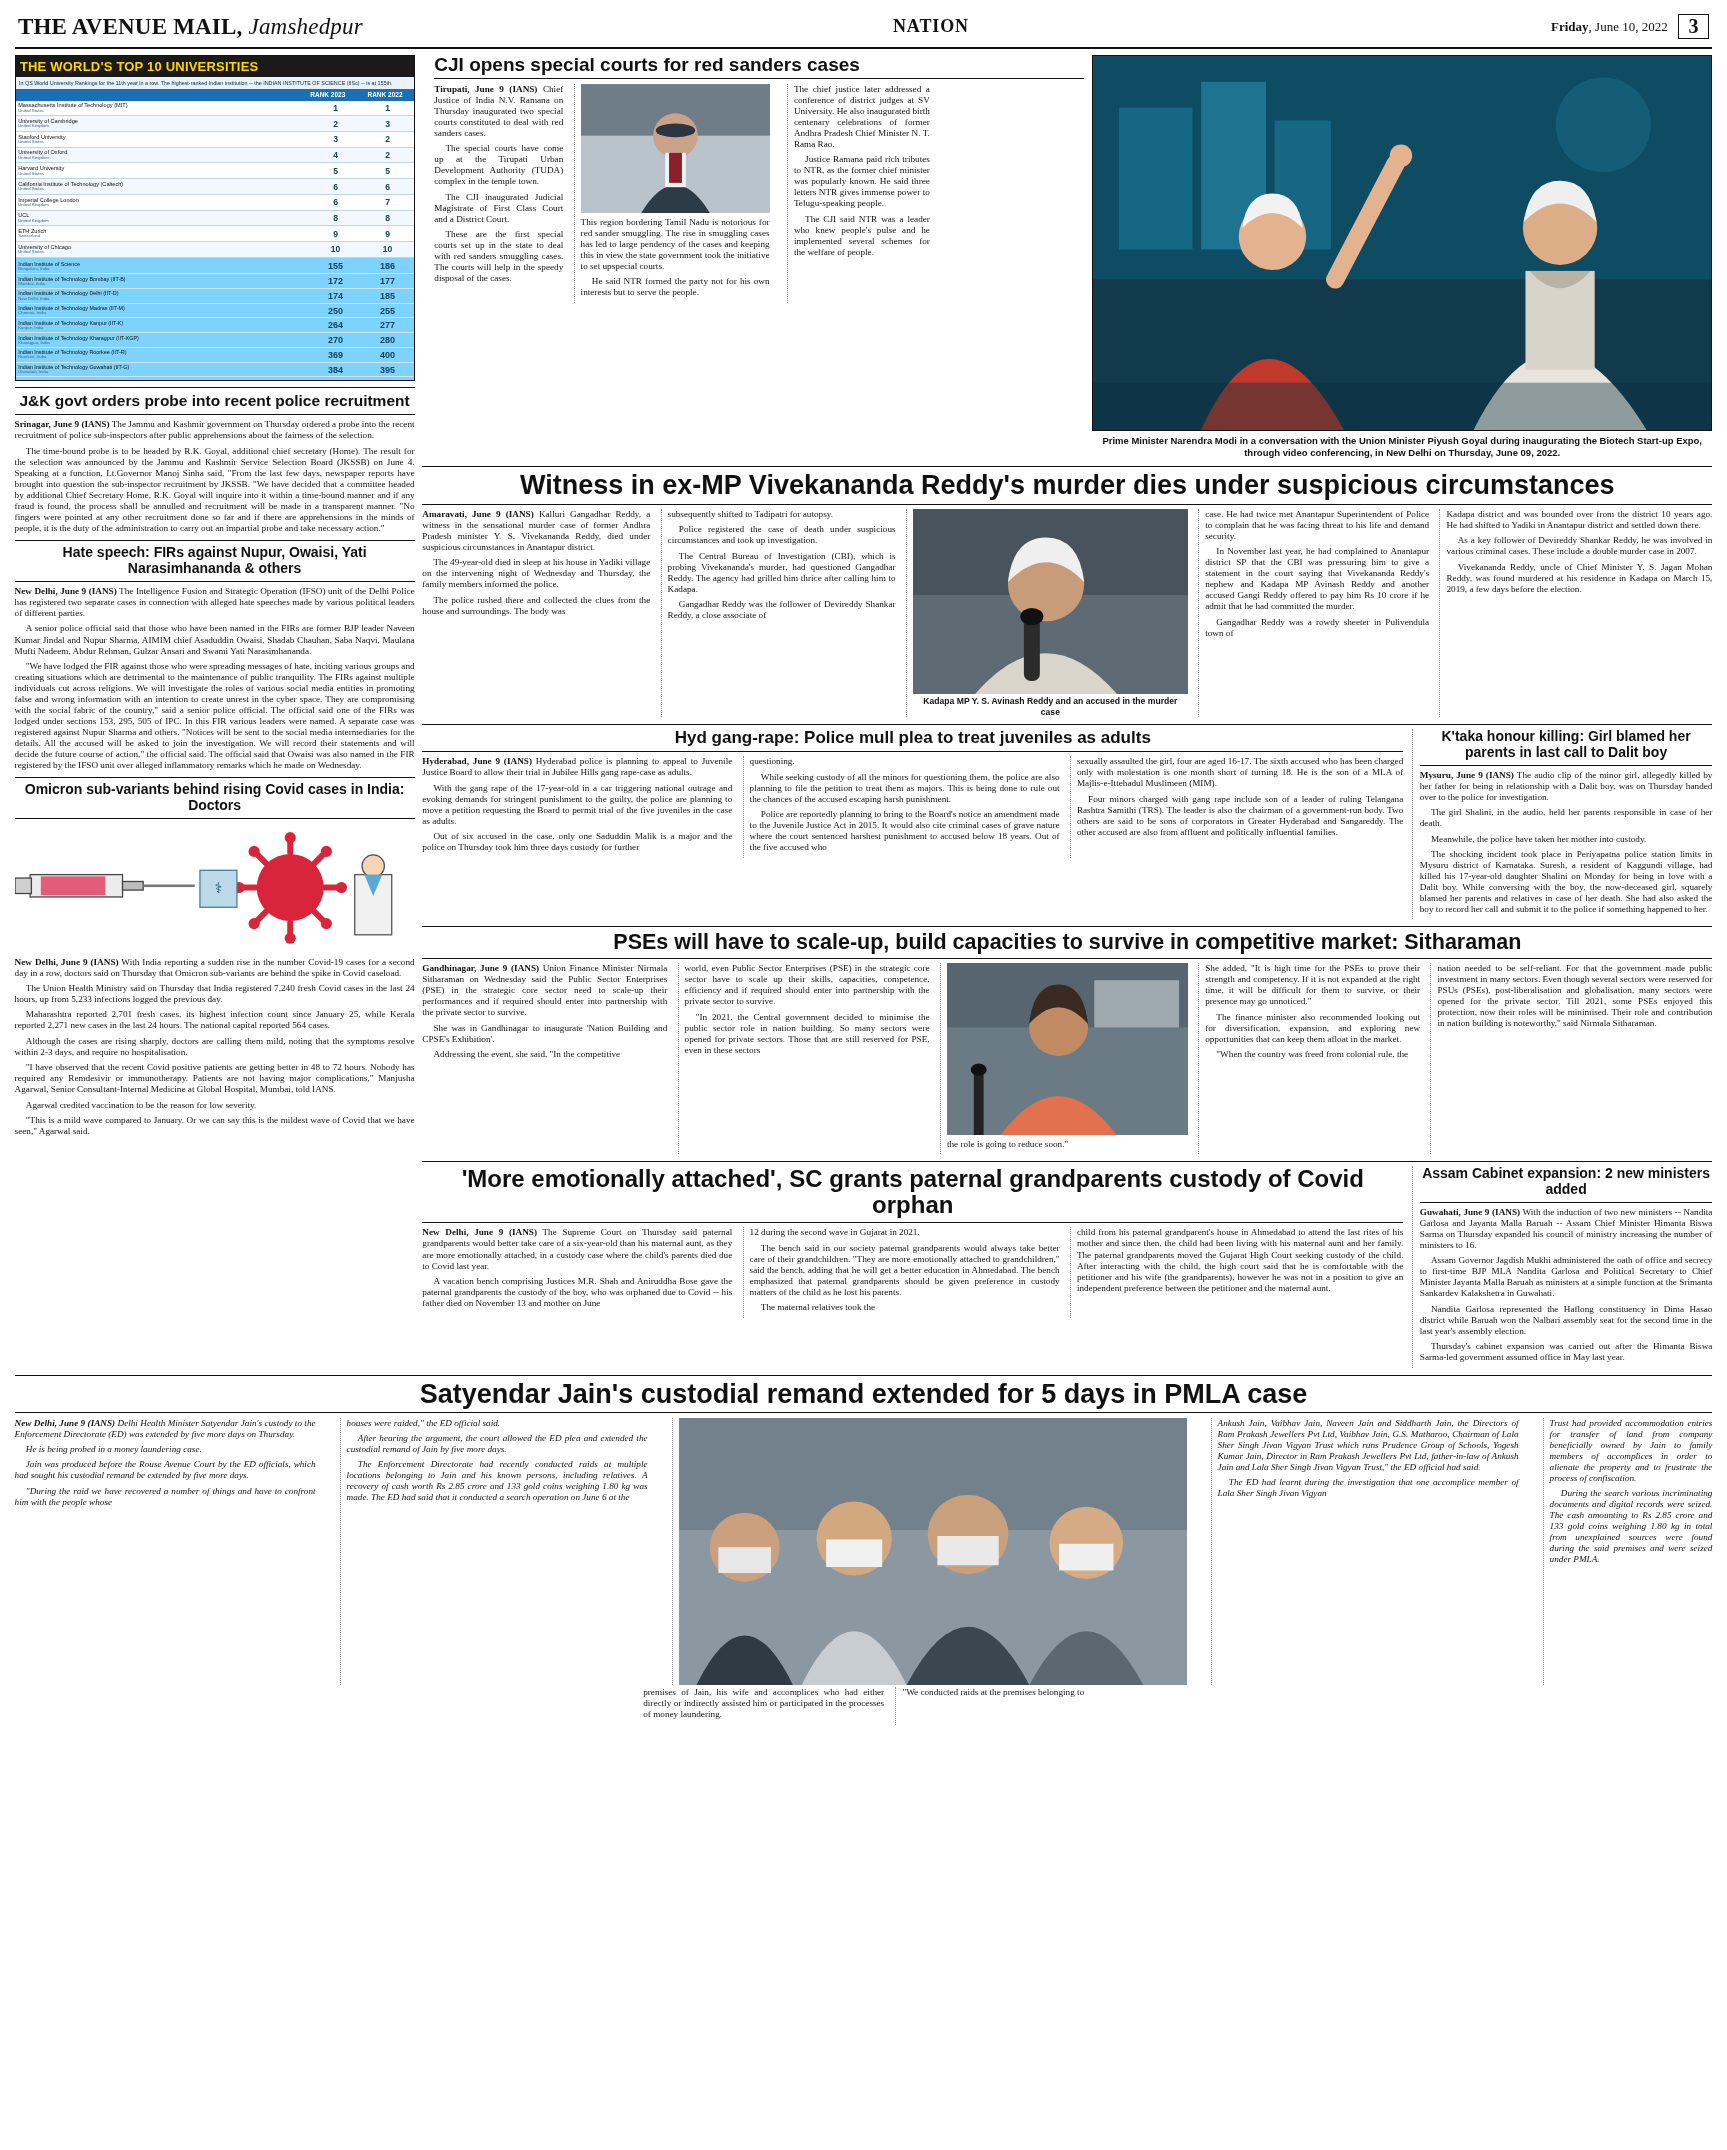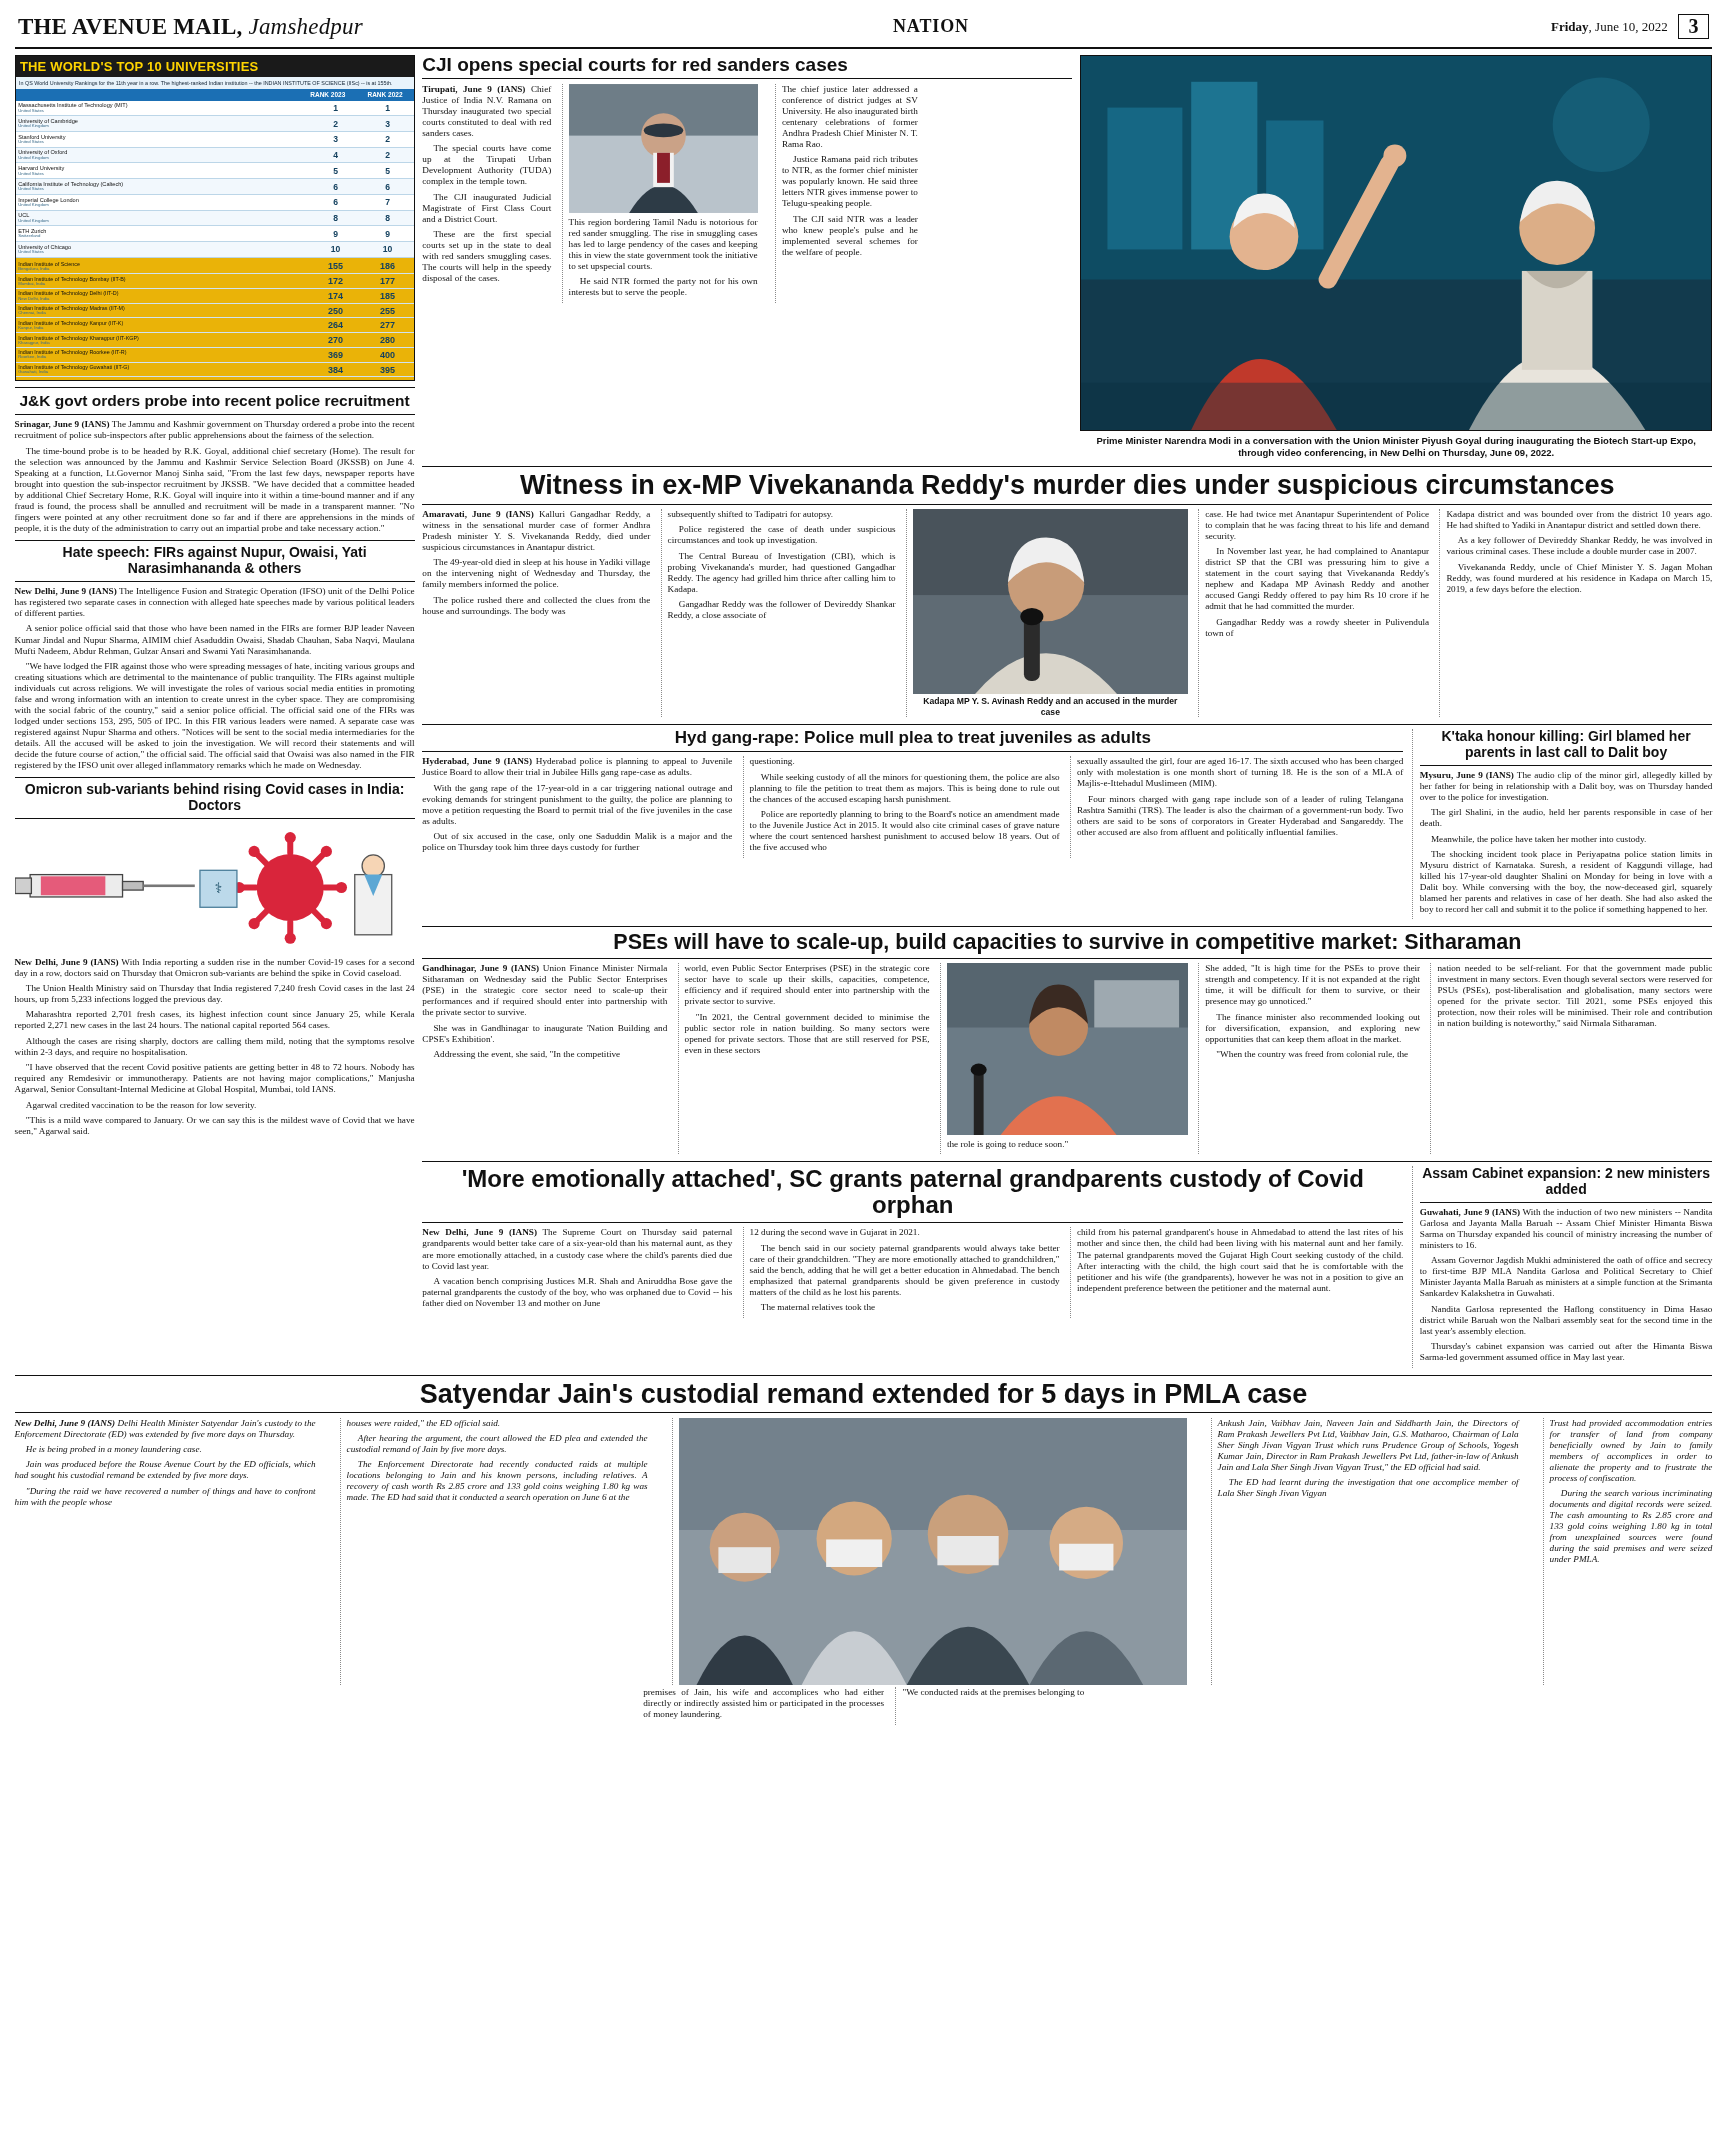--- a/index.html
+++ b/index.html
@@ -36,21 +36,21 @@
   .univ-hdr{display:flex;background:#1b6fb4;color:#fff;font-family:"Liberation Sans",sans-serif;font-size:6.5px;font-weight:bold;}
   .univ-hdr div{padding:2.2px 2.6px;}
   .u-name{flex:1;}
   .u-r1{width:52px;text-align:center;}
   .u-r2{width:52px;text-align:center;}
   .univ-row{display:flex;align-items:center;border-bottom:0.4px solid #bcd6e8;background:#fff;}
   .univ-row:nth-child(even){background:#f2f8fd;}
   .univ-row .u-name{font-family:"Liberation Sans",sans-serif;font-size:5.6px;padding:1.7px 2.6px;line-height:1.15;}
   .univ-row .u-name small{display:block;font-size:4.3px;color:#3a6b8a;}
   .univ-row .u-r1,.univ-row .u-r2{font-family:"Liberation Sans",sans-serif;font-size:8.6px;font-weight:bold;color:#14415f;padding:1.3px 0;}
-  .univ-sec2{background:#eab308;padding:1.7px 0 2.6px 0;}
+  .univ-sec2{background:#7dd3fc;padding:1.7px 0 2.6px 0;}
   .univ-row2{display:flex;align-items:center;border-bottom:0.4px solid #cfe3f1;}
   .univ-row2 .u-name{flex:1;font-family:"Liberation Sans",sans-serif;font-size:5.4px;padding:1.3px 2.6px;line-height:1.15;}
   .univ-row2 .u-name small{display:block;font-size:4.3px;color:#3a6b8a;}
   .univ-row2 .u-r1,.univ-row2 .u-r2{width:52px;text-align:center;font-family:"Liberation Sans",sans-serif;font-size:9px;font-weight:bold;color:#14415f;}
   
   .h-cji{font-size:19px;}
   .h-big{font-size:27px;text-align:center;}
   .h-ktaka{font-size:14px;text-align:center;line-height:1.1;}
   .h-jk{font-size:15.5px;text-align:center;line-height:1.12;}
   .h-hate{font-size:14px;text-align:center;line-height:1.12;}
@@ -261,21 +261,21 @@
         <p>Maharashtra reported 2,701 fresh cases, its highest infection count since January 25, while Kerala reported 2,271 new cases in the last 24 hours. The national capital reported 564 cases.</p>
         <p>Although the cases are rising sharply, doctors are calling them mild, noting that the symptoms resolve within 2-3 days, and require no hospitalisation.</p>
         <p>"I have observed that the recent Covid positive patients are getting better in 48 to 72 hours. Nobody has required any Remdesivir or immunotherapy. Patients are not having major complications," Manjusha Agarwal, Senior Consultant-Internal Medicine at Global Hospital, Mumbai, told IANS.</p>
         <p>Agarwal credited vaccination to be the reason for low severity.</p>
         <p>"This is a mild wave compared to January. Or we can say this is the mildest wave of Covid that we have seen," Agarwal said.</p>
       </div>
     </div>
 
     <div style="flex:1;">
 
-      <div style="display:flex;gap:7.7px;">
+      <div style="display:flex;gap:7.7px;margin-left:12px;">
         <div style="width:650px;">
           <div class="hl h-cji">CJI opens special courts for red sanders cases</div>
           <div class="thin"></div>
           <div style="display:flex;gap:10.3px;">
             <div style="width:129px;" class="body-txt">
               <p class="first"><span class="lead">Tirupati, June 9 (IANS)</span> <span>Chief Justice of India N.V. Ramana on Thursday inaugurated two special courts constituted to deal with red sanders cases.</span></p>
               <p>The special courts have come up at the Tirupati Urban Development Authority (TUDA) complex in the temple town.</p>
               <p>The CJI inaugurated Judicial Magistrate of First Class Court and a District Court.</p>
               <p>These are the first special courts set up in the state to deal with red sanders smuggling cases. The courts will help in the speedy disposal of the cases.</p>
             </div>

